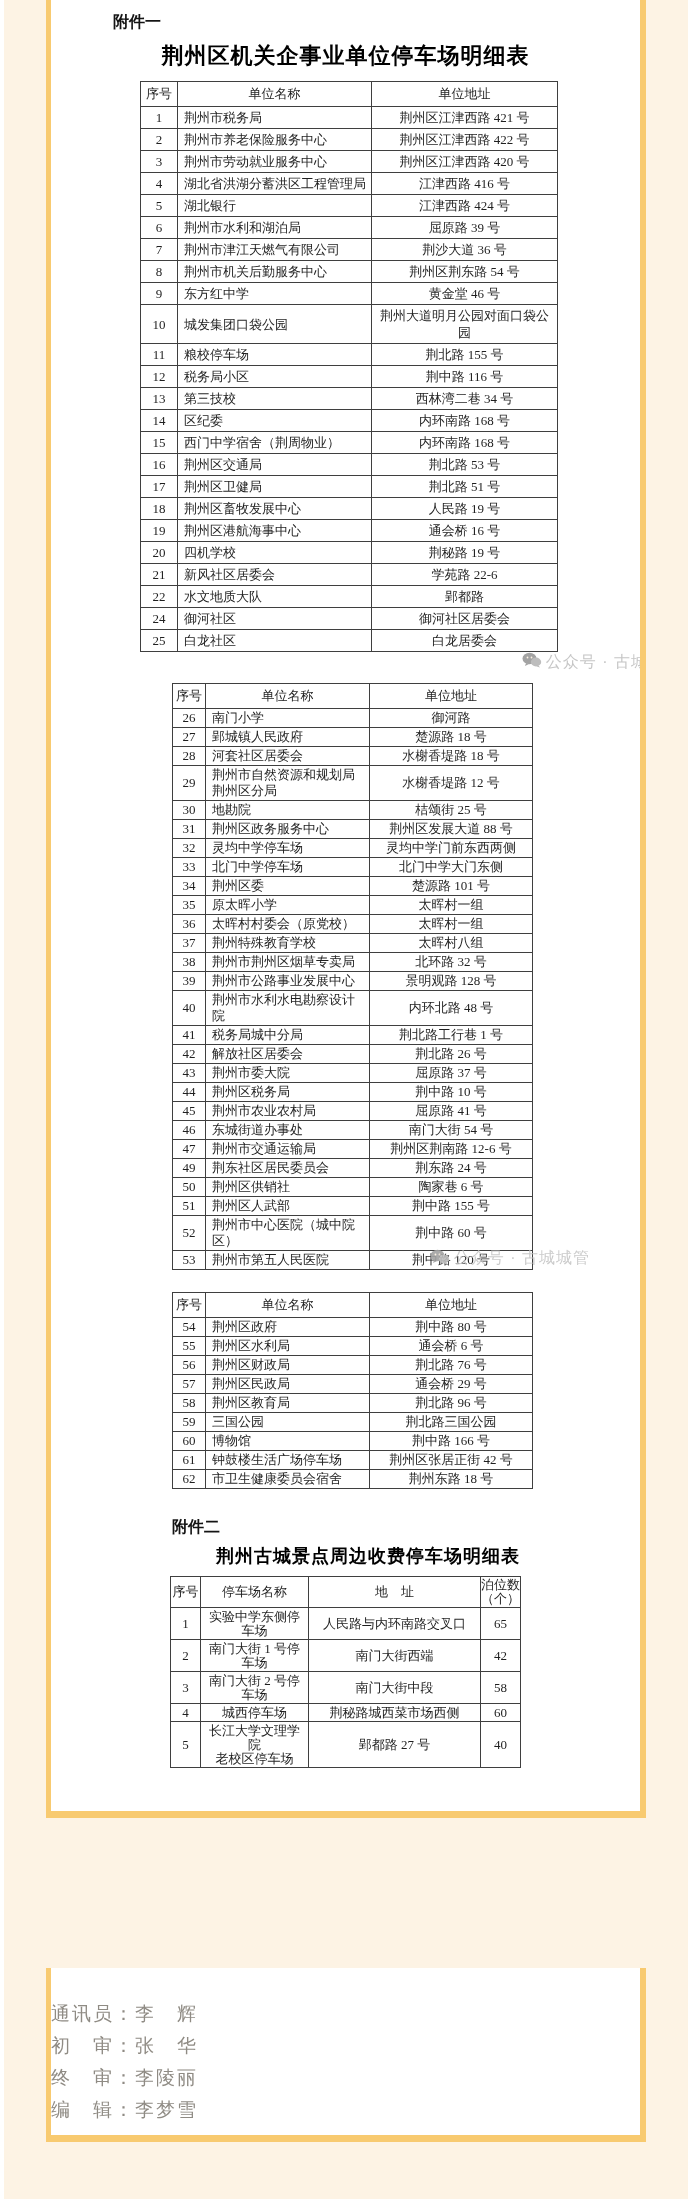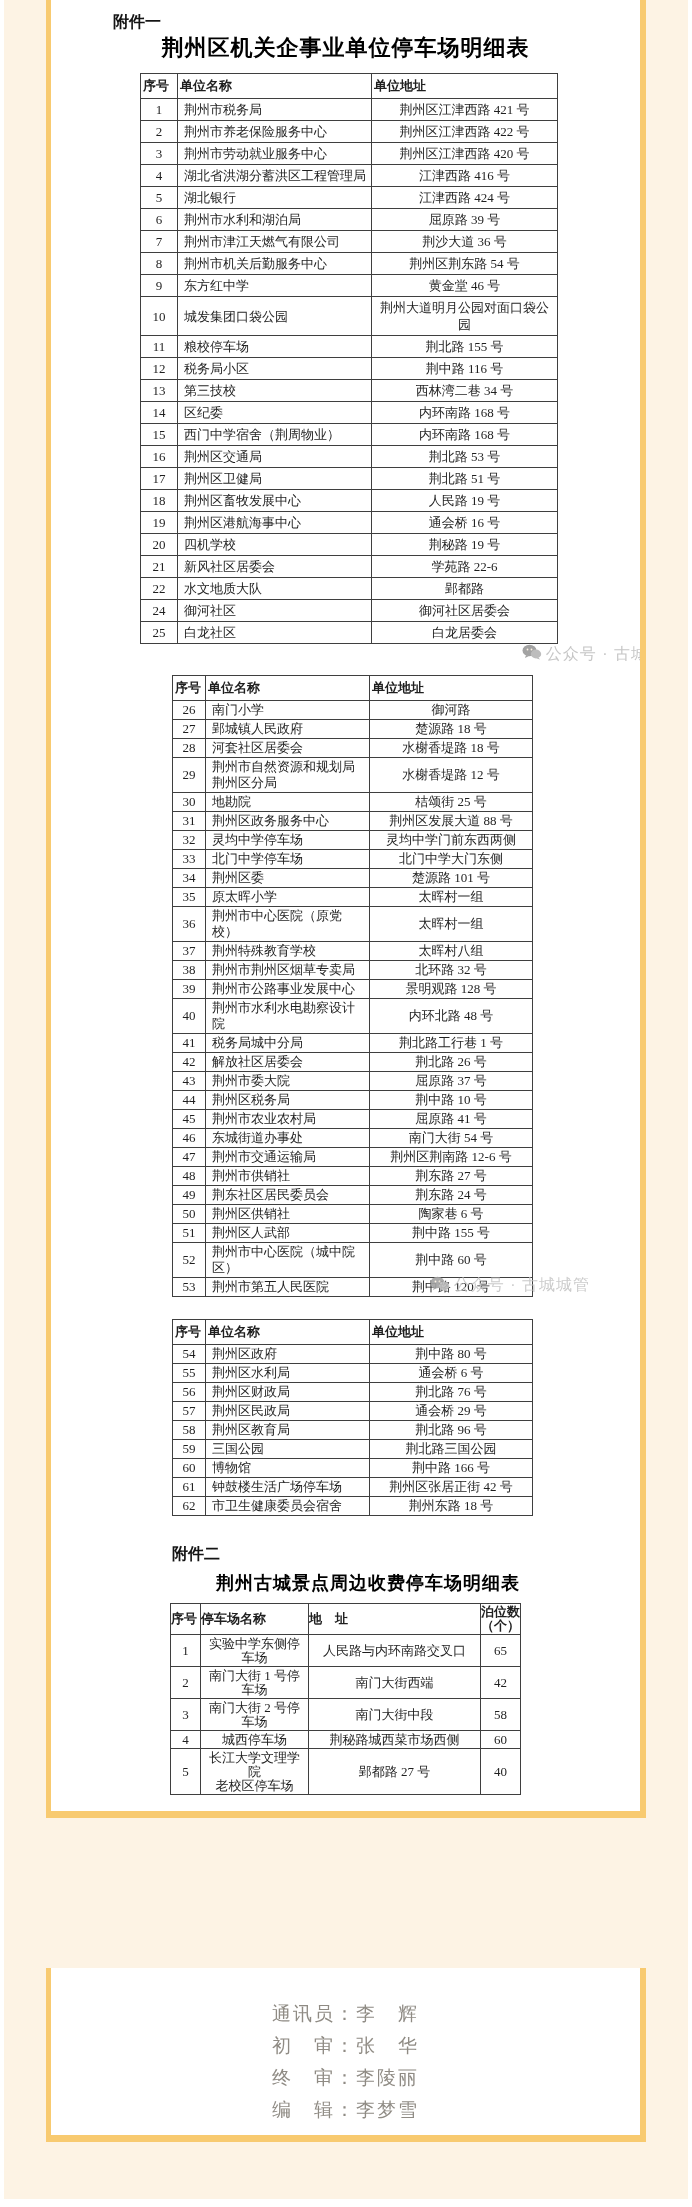--- a/index.html
+++ b/index.html
@@ -13,26 +13,26 @@
     position:relative;margin:0 46px;background:#ffffff;box-sizing:border-box;
     border-left:5px solid #f8ca70;border-right:6px solid #f8ca70;border-bottom:7px solid #f8ca70;
   }
   .card1{height:1818px;overflow:hidden;padding-top:12px;}
   .card2{height:174px;padding-top:30px;}
   
   .att-label{font-family:"Liberation Sans","DejaVu Sans",sans-serif;font-weight:bold;font-size:16px;color:#141414;}
   .label1{margin:0 0 0 62px;}
   .label2{margin:28px 0 0 121px;}
   .doc-title{font-weight:bold;text-align:center;color:#000;}
-  .title1{font-size:22px;letter-spacing:1px;}
+  .title1{font-size:22px;margin-top:8px;letter-spacing:1px;}
   .title2{font-size:18px;margin-top:6px;letter-spacing:1px;padding-left:45px;}
   
   table{border-collapse:collapse;table-layout:fixed;}
   td,th{border:1px solid #3f3f3f;font-size:13px;overflow:hidden;}
-  th{font-family:"Liberation Sans","DejaVu Sans",sans-serif;font-weight:bold;text-align:left;padding:3px 2px;}
+  th{font-family:"Liberation Sans","DejaVu Sans",sans-serif;font-weight:normal;text-align:center;padding:3px 2px;}
   td{white-space:pre-line;}
   .t1{width:417px;margin:10px 0 0 89px;}
   .t1 col.c-no{width:37px}.t1 col.c-name{width:194px}.t1 col.c-addr{width:186px}
   .t1 td{padding:2px 3px;line-height:17px;}
   .t23{width:360px;margin:0 0 0 121px;}
   .t23 col.c-no{width:33px}.t23 col.c-name{width:164px}.t23 col.c-addr{width:163px}
   .t23 td{padding:1px 3px;line-height:16px;}
   .t2wrap{position:relative;width:360px;margin:12px 0 0 121px;}
   .t2wrap .t23{margin:0;}
   .t3{margin-top:22px;}
@@ -54,21 +54,21 @@
   
   .end-section{height:150px;text-align:center;}
   .pen-icon{margin-top:22px;display:inline-block;}
   .end-text{
     font-family:"Liberation Sans","DejaVu Sans",sans-serif;font-size:19px;color:#555;
     letter-spacing:4px;margin-top:4px;
   }
   
   .credit-line{
     font-family:"Liberation Sans","DejaVu Sans",sans-serif;font-size:19px;line-height:32px;
-    color:#8f8b84;text-align:center;letter-spacing:2px;
+    color:#8f8b84;text-align:left;letter-spacing:2px;
   }
   
   .bottom-cream{height:57px;}
   .bottom-white{position:absolute;left:0;bottom:0;width:692px;height:8px;background:#fff;}
 </style>
 </head>
 <body>
 
 <div class="cream-band"></div>
 
@@ -288,21 +288,21 @@
             <td>荆州区委</td>
             <td>楚源路 101 号</td>
           </tr>
           <tr>
             <td>35</td>
             <td>原太晖小学</td>
             <td>太晖村一组</td>
           </tr>
           <tr>
             <td>36</td>
-            <td>荆州市中心医院（原党校）</td>
+            <td>太晖村村委会（原党校）</td>
             <td>太晖村一组</td>
           </tr>
           <tr>
             <td>37</td>
             <td>荆州特殊教育学校</td>
             <td>太晖村八组</td>
           </tr>
           <tr>
             <td>38</td>
             <td>荆州市荆州区烟草专卖局</td>
@@ -345,25 +345,20 @@
           </tr>
           <tr>
             <td>46</td>
             <td>东城街道办事处</td>
             <td>南门大街 54 号</td>
           </tr>
           <tr>
             <td>47</td>
             <td>荆州市交通运输局</td>
             <td>荆州区荆南路 12-6 号</td>
-          </tr>
-          <tr>
-            <td>48</td>
-            <td>荆州市供销社</td>
-            <td>荆东路 27 号</td>
           </tr>
           <tr>
             <td>49</td>
             <td>荆东社区居民委员会</td>
             <td>荆东路 24 号</td>
           </tr>
           <tr>
             <td>50</td>
             <td>荆州区供销社</td>
             <td>陶家巷 6 号</td>

